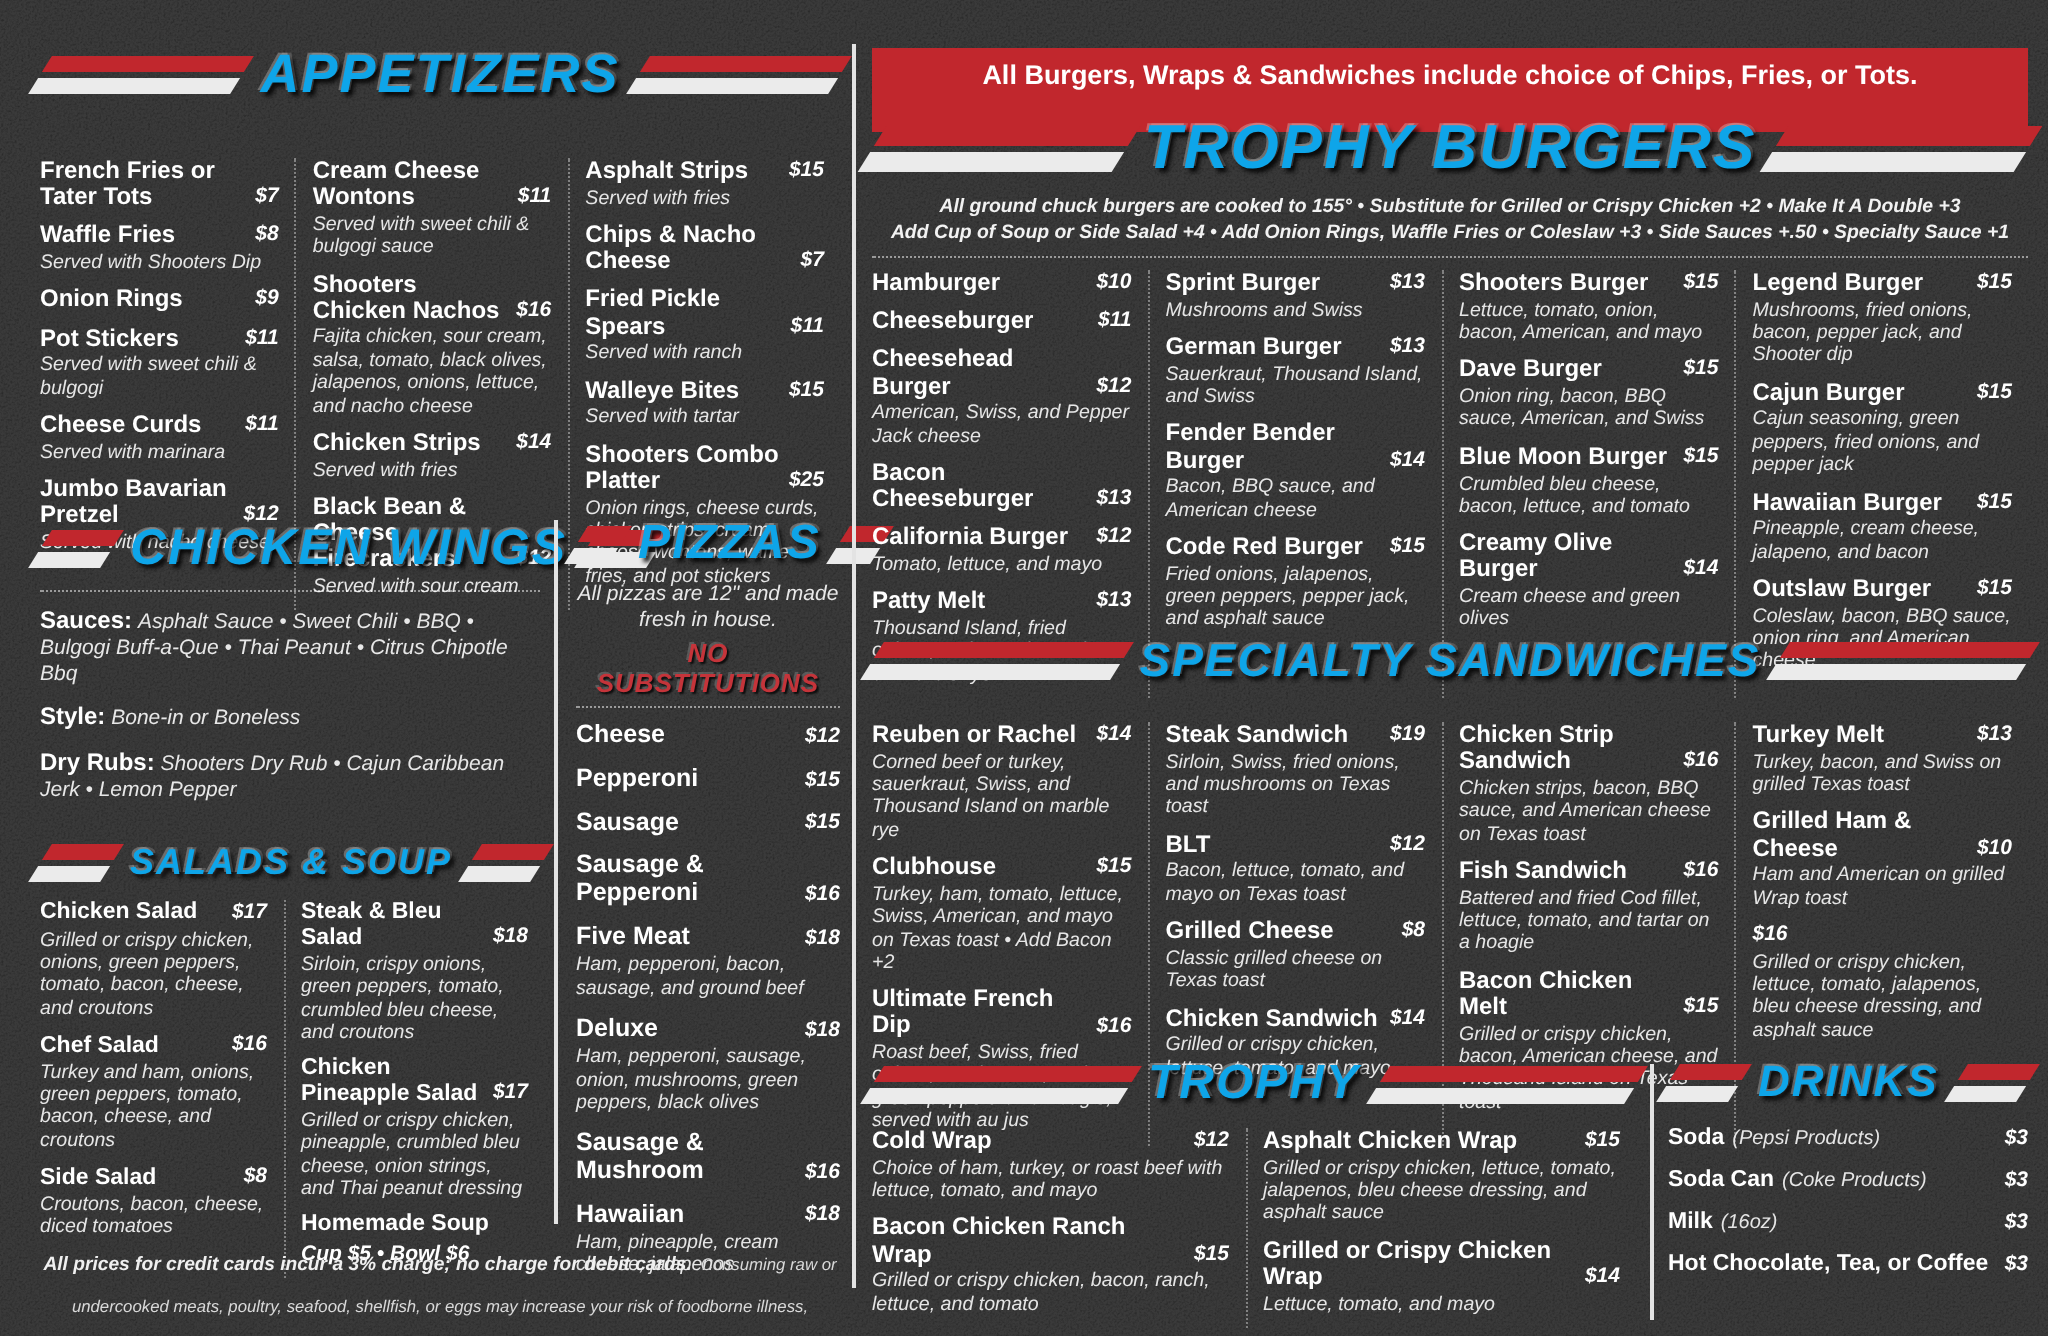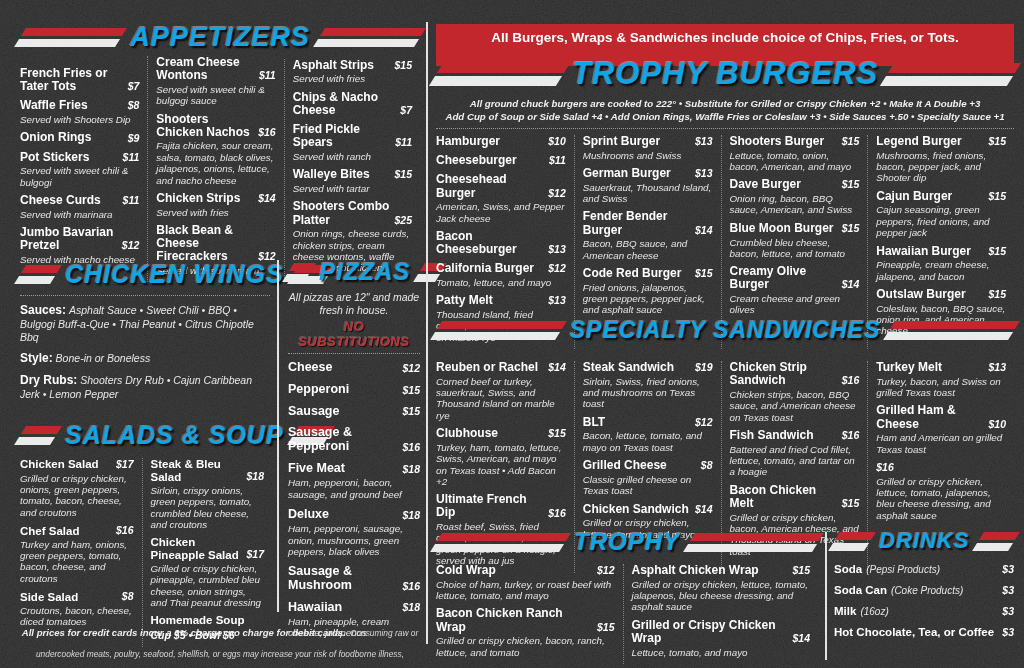--- a/index.html
+++ b/index.html
@@ -85,21 +85,21 @@
       <div class="sg long">
           <div class="bar r"></div>
           <div class="bar w"></div>
         </div>
       <div class="htitle" style="font-size:27px;">APPETIZERS</div>
       <div class="sg long">
           <div class="bar r"></div>
           <div class="bar w"></div>
         </div>
     </div>
-    <div class="cols" style="margin-top:3px;align-items:center;">
+    <div class="cols" style="margin-top:26px;">
       <div class="col">
 
       <div class="item">
           <div class="row">
               <span class="nm">French Fries or Tater Tots</span>
               <span class="pr">$7</span>
             </div>
 
         </div>
           <div class="item">
@@ -236,21 +236,21 @@
       <span class="val">Shooters Dry Rub • Cajun Caribbean Jerk • Lemon Pepper</span>
     </div>
   </div>
 
   <div class="abs" style="left:20px;top:421px;width:252px;">
     <div class="hdr">
       <div class="sg chip">
           <div class="bar r"></div>
           <div class="bar w"></div>
         </div>
-      <div class="htitle" style="font-size:25px;">SALADS &amp; SOUP</div>
+      <div class="htitle" style="font-size:18px;">SALADS &amp; SOUP</div>
       <div class="sg chip">
           <div class="bar r"></div>
           <div class="bar w"></div>
         </div>
     </div>
     <div class="cols" style="margin-top:8px;">
       <div class="col">
 
       <div class="item">
           <div class="row">
@@ -398,21 +398,21 @@
       <div class="sg long">
           <div class="bar r" style="height:10px;"></div>
           <div class="bar w" style="height:10px;"></div>
         </div>
       <div class="htitle" style="font-size:31px;">TROPHY BURGERS</div>
       <div class="sg long">
           <div class="bar r" style="height:10px;"></div>
           <div class="bar w" style="height:10px;"></div>
         </div>
     </div>
-    <div class="bnotes" style="margin-top:5px;">All ground chuck burgers are cooked to 222° • Substitute for Grilled or Crispy Chicken +2 • Make It A Double +3</div>
+    <div class="bnotes" style="margin-top:5px;">All ground chuck burgers are cooked to 155° • Substitute for Grilled or Crispy Chicken +2 • Make It A Double +3</div>
     <div class="bnotes">Add Cup of Soup or Side Salad +4 • Add Onion Rings, Waffle Fries or Coleslaw +3 • Side Sauces +.50 • Specialty Sauce +1</div>
     <div class="dotline" style="margin-top:5px;"></div>
     <div class="cols" style="margin-top:6px;">
       <div class="col">
 
       <div class="item">
           <div class="row">
               <span class="nm">Hamburger</span>
               <span class="pr">$10</span>
             </div>
@@ -649,21 +649,21 @@
               <span class="nm">Turkey Melt</span>
               <span class="pr">$13</span>
             </div>
           <div class="ds">Turkey, bacon, and Swiss on grilled Texas toast</div>
         </div>
           <div class="item">
           <div class="row">
               <span class="nm">Grilled Ham &amp; Cheese</span>
               <span class="pr">$10</span>
             </div>
-          <div class="ds">Ham and American on grilled Texas toast</div>
+          <div class="ds">Ham and American on grilled Wrap toast</div>
         </div>
           <div class="item">
           <div class="row">
               <span class="pr">$16</span>
             </div>
           <div class="ds">Grilled or crispy chicken, lettuce, tomato, jalapenos, bleu cheese dressing, and asphalt sauce</div>
         </div>
         </div>
     </div>
   </div>

